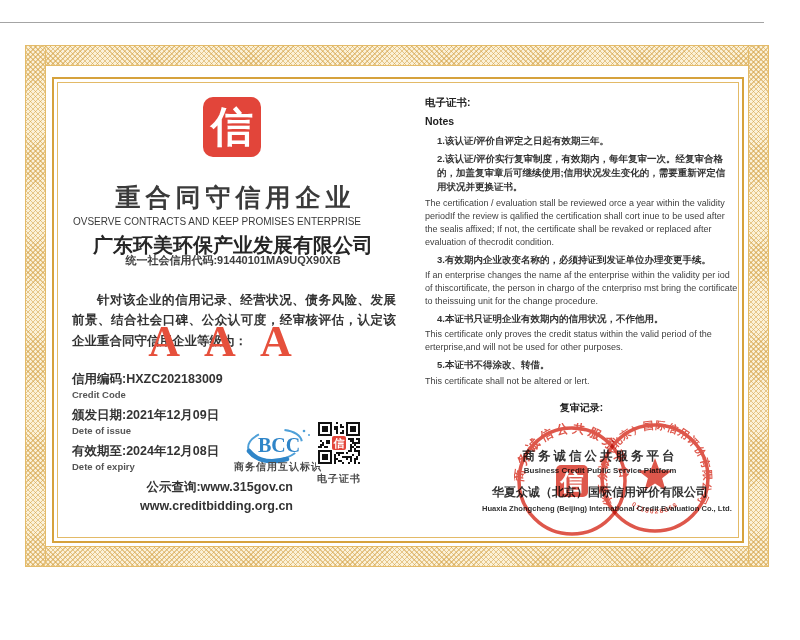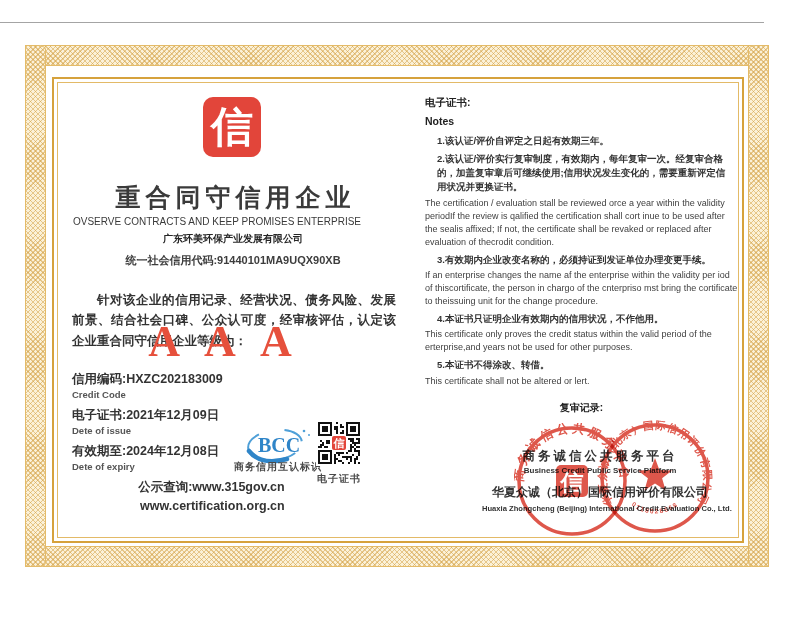--- a/index.html
+++ b/index.html
@@ -22,21 +22,21 @@
     border:2px solid #D6A23C;outline:1px solid #E3BA67;outline-offset:-6px;}
   
   .emblem{position:absolute;left:203px;top:97px;width:58px;height:60px;border-radius:10px;
     background:#E2453A;display:flex;align-items:center;justify-content:center;}
   .emblem-glyph{color:#fff;font-size:42px;font-weight:bold;line-height:1;}
   .title{position:absolute;left:68px;top:181px;width:330px;text-align:center;
     font-size:25px;font-weight:800;letter-spacing:5px;text-indent:5px;color:#3a3a3a;}
   .subtitle{position:absolute;left:44px;top:216px;width:346px;text-align:center;
     font-size:10px;font-weight:400;color:#3a3a3a;}
   .company{position:absolute;left:60px;top:232px;width:346px;text-align:center;
-    font-size:10px;font-weight:700;color:#262626;}
+    font-size:20px;font-weight:700;color:#262626;}
   .uscc{position:absolute;left:60px;top:253px;width:346px;text-align:center;
     font-size:11px;font-weight:600;color:#3d3d3d;}
   .statement{position:absolute;left:72px;top:290px;width:324px;font-size:12.5px;line-height:1.62;
     font-weight:600;color:#333;text-align:justify;text-indent:2em;}
   .rating{position:absolute;left:70px;top:316px;width:300px;text-align:center;
     font-family:"Liberation Serif","DejaVu Serif",serif;font-size:44px;font-weight:bold;
     color:#E6503C;letter-spacing:24px;text-indent:24px;}
   .field{position:absolute;left:72px;}
   .f-label{font-size:12.5px;font-weight:700;color:#333;}
   .f-sub{font-size:9.5px;font-weight:600;color:#555;margin-top:1px;}
@@ -85,30 +85,30 @@
   <div class="company">广东环美环保产业发展有限公司</div>
   <div class="uscc">统一社会信用代码:91440101MA9UQX90XB</div>
   <div class="statement">针对该企业的信用记录、经营状况、债务风险、发展前景、结合社会口碑、公众认可度，经审核评估，认定该企业重合同守信用企业等级为：</div>
   <div class="rating">AAA</div>
 
   <div class="field f1">
     <div class="f-label">信用编码:HXZC202183009</div>
     <div class="f-sub">Credit Code</div>
   </div>
   <div class="field f2">
-    <div class="f-label">电子证书:2021年12月09日</div>
+    <div class="f-label">颁发日期:2021年12月09日</div>
     <div class="f-sub">Dete of issue</div>
   </div>
   <div class="field f3">
     <div class="f-label">有效期至:2024年12月08日</div>
     <div class="f-sub">Dete of expiry</div>
   </div>
   <div class="field f4">
     <div class="f-label">公示查询:www.315gov.cn</div>
-    <div class="f-url2">www.certification.org.cn</div>
+    <div class="f-url2">www.creditbidding.org.cn</div>
   </div>
 
   <div class="bcc">
     <svg width="74" height="44" viewBox="0 0 74 44">
       <ellipse cx="33" cy="22" rx="27" ry="15" fill="none" stroke="#4FA0D8" stroke-width="2" transform="rotate(-8 33 22)" stroke-dasharray="72 26" stroke-dashoffset="-14"></ellipse>
       <path d="M7,28 q12,15 38,8" stroke="#2F85C8" stroke-width="4.5" fill="none" stroke-linecap="round"></path>
       <circle cx="62" cy="8" r="1.3" fill="#4FA0D8"></circle>
         <circle cx="67" cy="12" r="1" fill="#4FA0D8"></circle>
       <text x="37" y="29" font-size="20" font-weight="bold" fill="#2F85C8" text-anchor="middle" font-family="Liberation Serif, DejaVu Serif, serif">BCC</text>
     </svg>
@@ -220,21 +220,21 @@
 
   <div class="notes">
     <div class="n-head">电子证书:</div>
     <div class="n-head">Notes</div>
     <div class="n-cn">1.该认证/评价自评定之日起有效期三年。</div>
     <div class="n-cn">2.该认证/评价实行复审制度，有效期内，每年复审一次。经复审合格的，加盖复审章后可继续使用;信用状况发生变化的，需要重新评定信用状况并更换证书。</div>
     <div class="n-en">The certification / evaluation stall be reviewed orce a year within the validity periodIf the review is qalified the certification shall cort inue to be used after the sealis affixed; If not, the certificate shall be revaked or replaced after evaluation of thecrodit condition.</div>
     <div class="n-cn">3.有效期内企业改变名称的，必须持证到发证单位办理变更手续。</div>
     <div class="n-en">If an enterprise changes the name af the enterprise within the validity per iod of thiscortificate, the person in chargo of the cnterpriso mst bring the cortificate to theissuing unit for the change procedure.</div>
     <div class="n-cn">4.本证书只证明企业有效期内的信用状况，不作他用。</div>
-    <div class="n-en">This certificate only proves the credit status within the valid period of the erterprise,and years not be used for other purposes.</div>
+    <div class="n-en">This certificate only proves the credit status within the valid period of the erterprise,and will not be used for other purposes.</div>
     <div class="n-cn">5.本证书不得涂改、转借。</div>
     <div class="n-en">This certificate shall not be altered or lert.</div>
     <div class="reexam-cn">复审记录:</div>
   </div>
 
   <div class="issuer">
     <div class="iss-cn1">商务诚信公共服务平台</div>
     <div class="iss-en1">Business Credit Public Service Platform</div>
     <div class="iss-cn2">华夏众诚（北京）国际信用评价有限公司</div>
     <div class="iss-en2">Huaxia Zhongcheng (Beijing) International Credit Evaluation Co., Ltd.</div>

